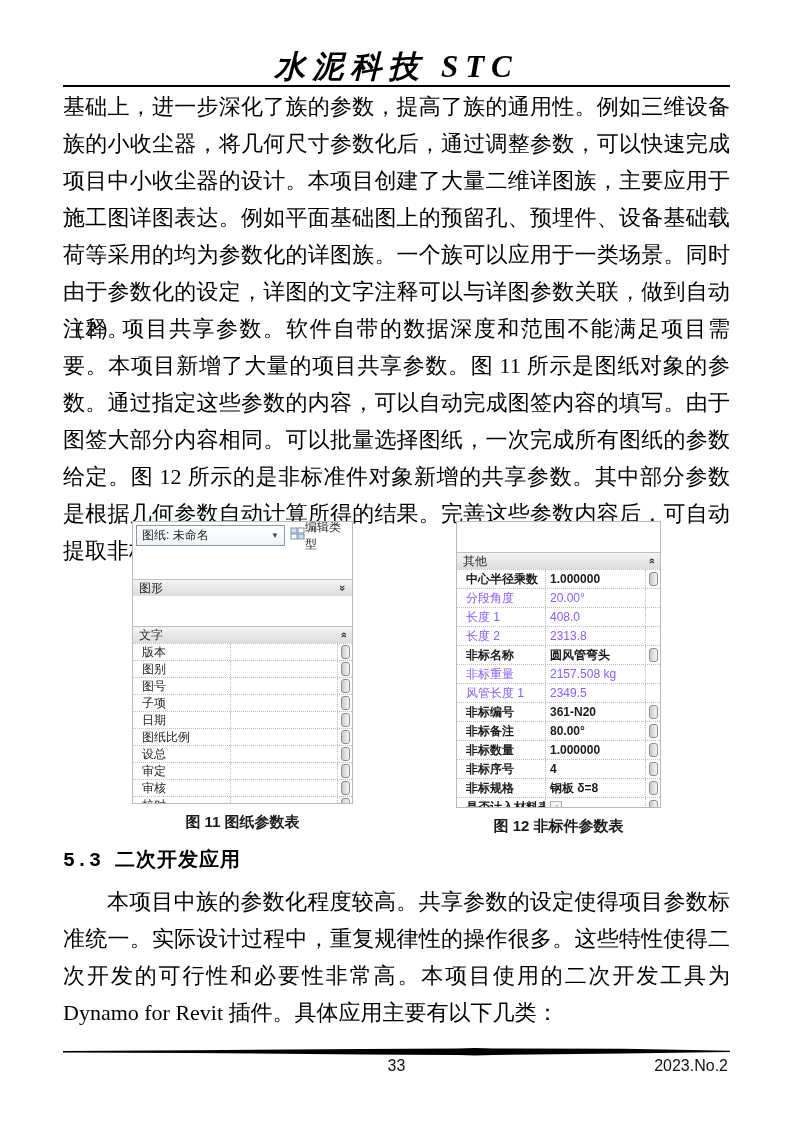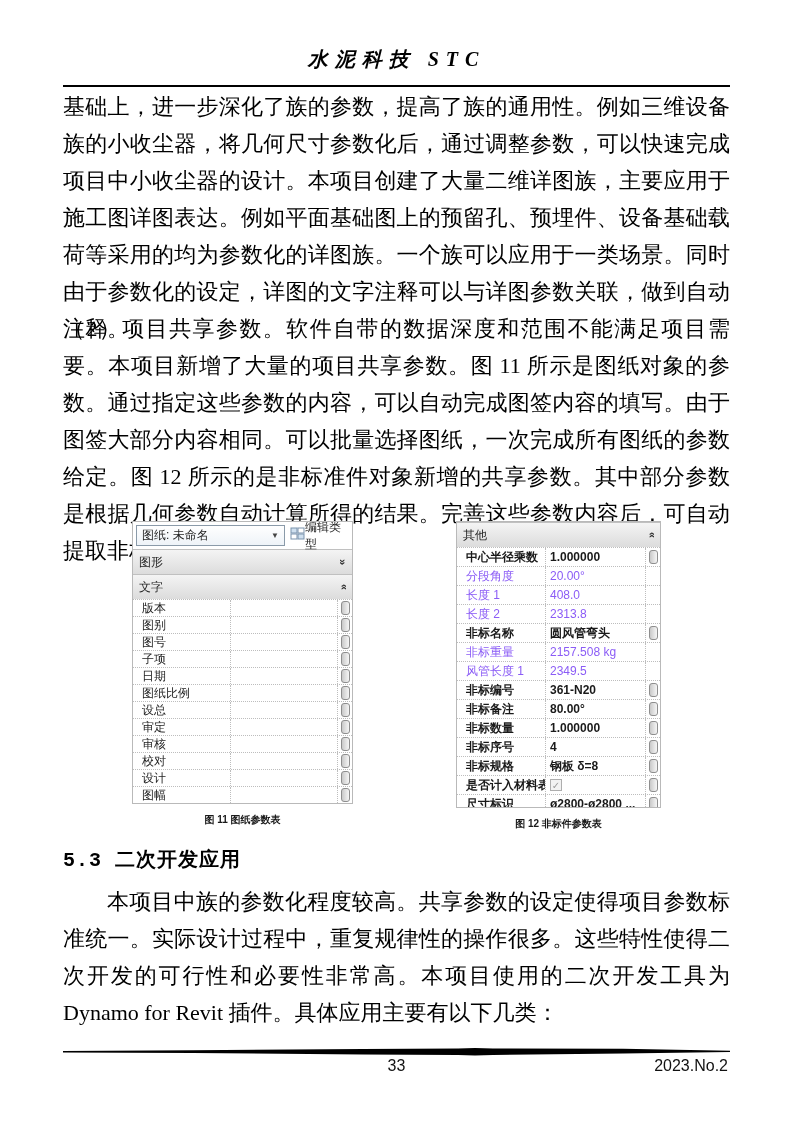--- a/index.html
+++ b/index.html
@@ -8,21 +8,21 @@
     position:relative; width:793px; height:1122px; margin:0 auto;
     background:#ffffff; overflow:hidden;
     font-family:"Liberation Serif","DejaVu Serif",serif; color:#000;
   }
   
   .header {
     position:absolute; left:63px; right:63px; top:0; height:87px;
     border-bottom:2px solid #000; text-align:center;
   }
   .journal-title {
-    display:inline-block; margin-top:46px; font-size:20px; font-style:italic;
+    display:inline-block; margin-top:46px; font-size:31px; font-style:italic;
     font-weight:600; letter-spacing:7px;
   }
   
   .content { position:absolute; left:63px; right:63px; top:88px; bottom:0; }
   .body-text {
     font-size:22px; line-height:37px; text-align:justify; text-justify:inter-character;
     color:#000;
   }
   .indent { text-indent:2em; }
   .p1 { position:absolute; top:0; left:0; right:0; }
@@ -33,41 +33,41 @@
     font-size:20px; font-weight:bold; letter-spacing:1px;
   }
   .p3 { position:absolute; top:795px; left:0; right:0; }
   
   .figures { position:absolute; top:433px; left:0; right:0; display:flex; align-items:flex-start; }
   .fig-block-left  { margin-left:69px; width:221px; }
   .fig-block-right { margin-left:103px; width:205px; }
   .caption {
     margin-top:9px; text-align:center;
     font-family:"Liberation Sans","DejaVu Sans",sans-serif;
-    font-size:10px; font-weight:bold; color:#1a1a1a;
+    font-size:15px; font-weight:bold; color:#1a1a1a;
   }
   
   .panel {
     background:#fff; border:1px solid #b9b9b9;
     font-family:"Liberation Sans","DejaVu Sans",sans-serif;
     font-size:12px; color:#1e1e1e; overflow:hidden;
   }
   .panel-left  { height:283px; }
   .panel-right { height:287px; }
   .panel-toolbar { height:27px; display:flex; align-items:center; padding:0 3px; gap:5px; background:#fff; }
   .type-select {
     width:158px; height:21px; border:1px solid #8a9aa9;
     background:linear-gradient(#ffffff,#eef3f8);
     display:flex; align-items:center; padding:0 5px; cursor:default;gap:23px;
   }
   .type-select .caret { margin-left:auto; font-size:8px; color:#444; }
   .edit-type { display:flex; align-items:center; cursor:default; }
   .group-header {
     height:17px; background:linear-gradient(#f4f4f4,#dcdcdc);
-    border-top:1px solid #c0c0c0; display:flex; align-items:center; padding:12px 6px;
+    border-top:1px solid #c0c0c0; display:flex; align-items:center; padding:4px 6px;margin-top:30px;
   }
   .chev { margin-left:auto; font-size:11px; font-weight:bold; color:#333; display:inline-block; }
   .chev.down { transform:rotate(90deg); }
   .chev.up   { transform:rotate(-90deg); }
   .prow { display:flex; align-items:stretch; border-top:1px dotted #bdbdbd; background:#fff; }
   .fig11-panel .prow { height:17px; }
   .fig12-panel .prow { height:19px; }
   .plabel { display:flex; align-items:center; padding-left:9px; overflow:hidden; white-space:nowrap; }
   .fig11-panel .plabel { width:97px; }
   .fig12-panel .plabel { width:88px; }

